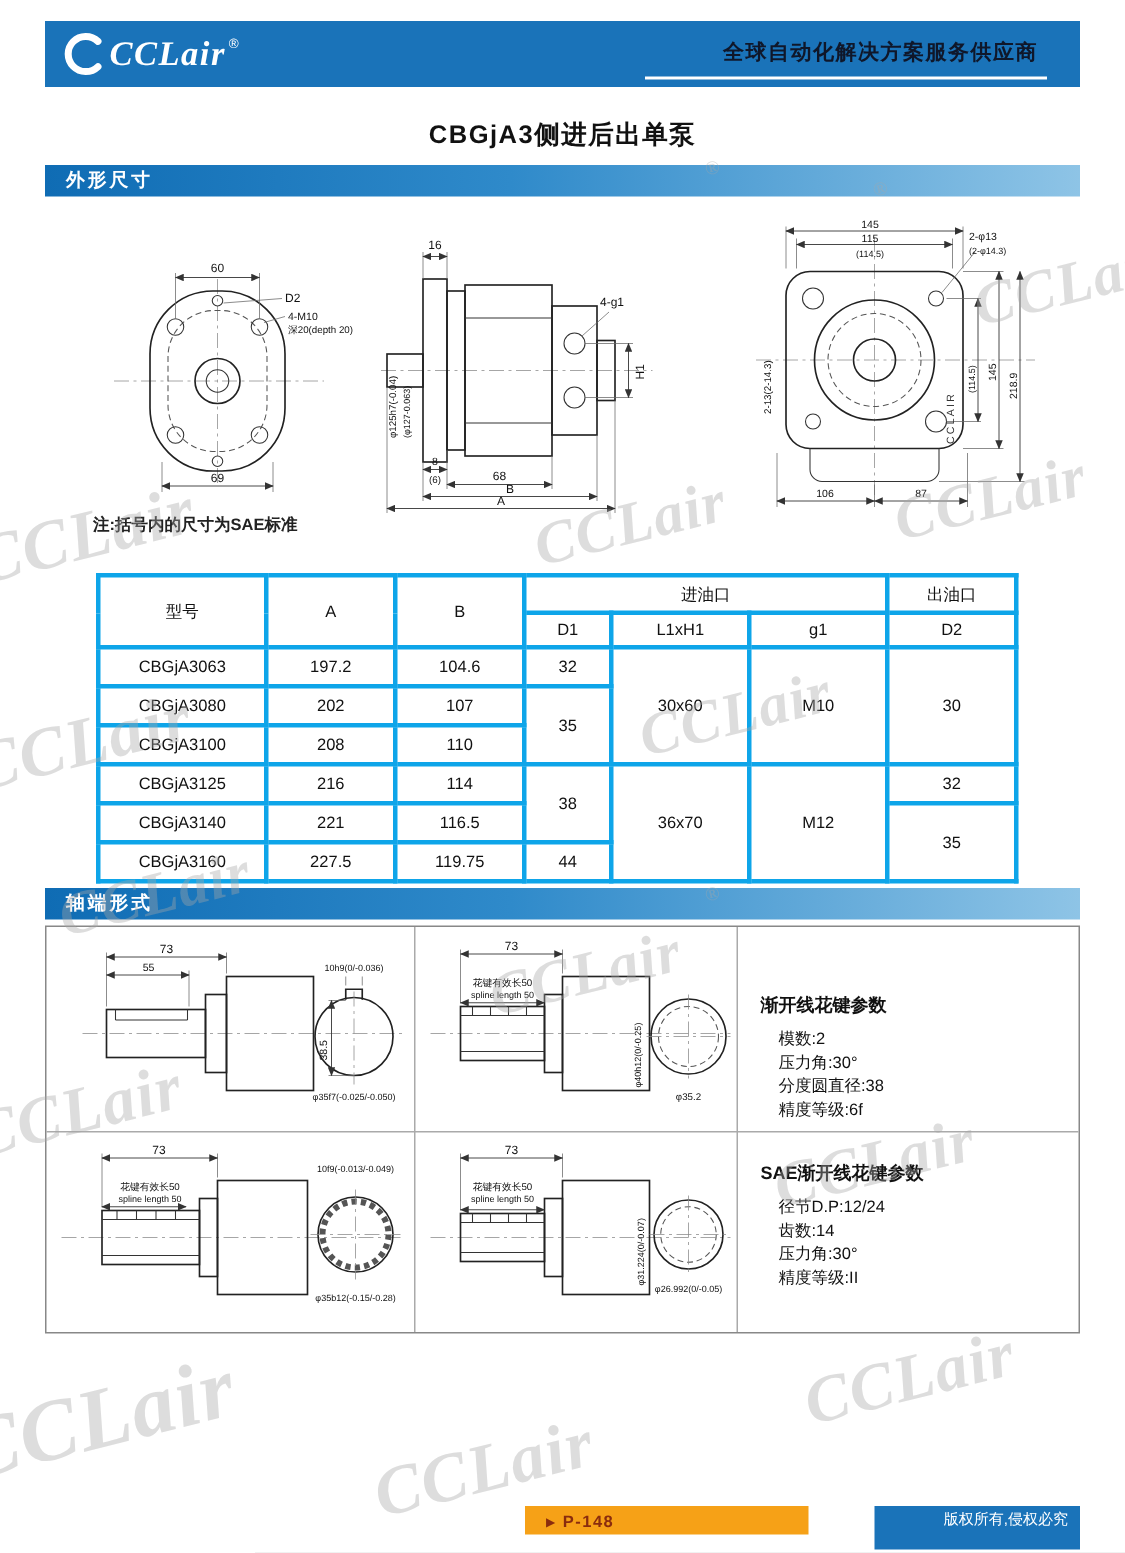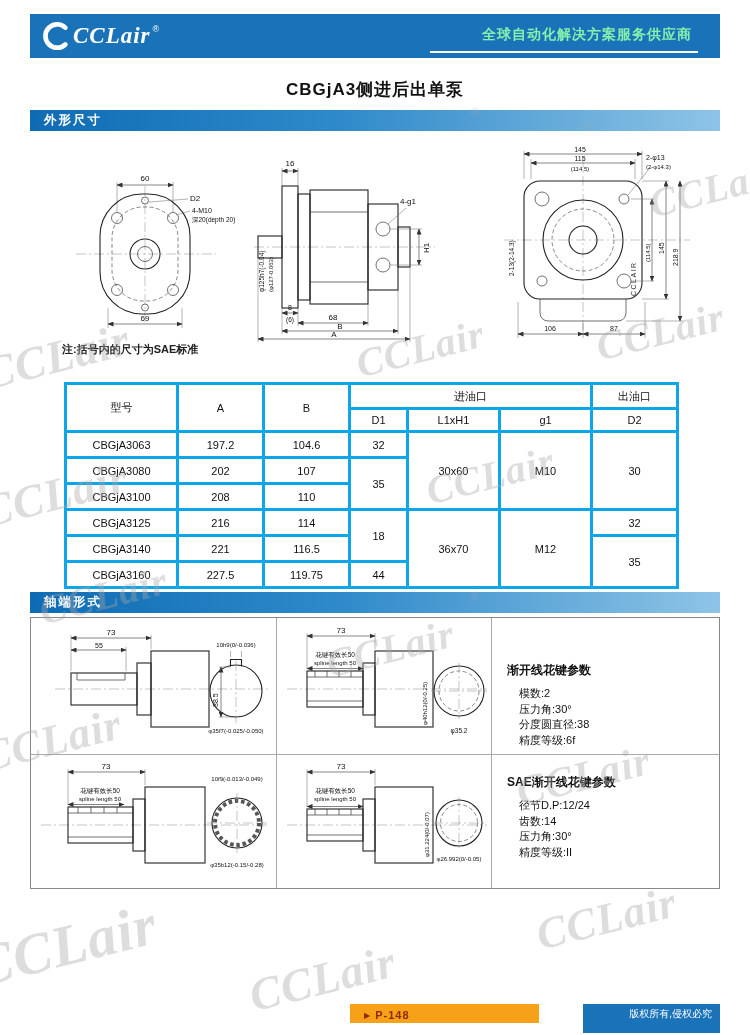--- a/index.html
+++ b/index.html
@@ -4,21 +4,21 @@
 <style>
   html,body{margin:0;padding:0;background:#e8e8e8;}
   .page{position:relative;width:750px;height:1035px;background:#ffffff;margin:0 auto;overflow:hidden;
         font-family:"Liberation Sans",sans-serif;color:#111;}
 
   
   .header{position:absolute;left:30px;top:14px;width:690px;height:44px;background:#1a73b9;}
   .logo{position:absolute;left:10px;top:7px;display:flex;align-items:center;color:#fff;}
   .logo-text{font-family:"Liberation Serif",serif;font-style:italic;font-weight:bold;font-size:23px;letter-spacing:1px;margin-left:3px;}
   .logo-reg{font-size:9px;vertical-align:super;margin-left:2px;position:relative;top:-7px;}
-  .slogan{position:absolute;right:28px;top:12px;color:#86efac;font-size:14px;font-weight:bold;letter-spacing:1px;}
+  .slogan{position:absolute;right:28px;top:12px;color:#0f172a;font-size:14px;font-weight:bold;letter-spacing:1px;}
   .header-line{position:absolute;right:22px;bottom:5px;width:268px;height:2px;background:#fff;}
 
   
   .page-title{position:absolute;left:0;top:78px;width:100%;text-align:center;font-size:17px;font-weight:bold;letter-spacing:1px;}
   .section-bar{position:absolute;left:30px;width:690px;height:21px;box-sizing:border-box;padding-left:14px;
                background:linear-gradient(90deg,#0f6cb4 0%,#2f8aca 45%,#8ec4e6 100%);
                color:#fff;font-size:12.5px;font-weight:bold;line-height:21px;letter-spacing:2px;}
   #bar1{top:110px;} #bar2{top:592px;}
 
   
@@ -262,21 +262,21 @@
       </tr>
       <tr>
         <td>CBGjA3100</td>
         <td>208</td>
         <td>110</td>
       </tr>
       <tr>
         <td>CBGjA3125</td>
         <td>216</td>
         <td>114</td>
-        <td rowspan="2">18</td>
+        <td rowspan="2">38</td>
         <td rowspan="3">36x70</td>
         <td rowspan="3">M12</td>
         <td>32</td>
       </tr>
       <tr>
         <td>CBGjA3140</td>
         <td>221</td>
         <td>116.5</td>
         <td rowspan="2">35</td>
       </tr>

